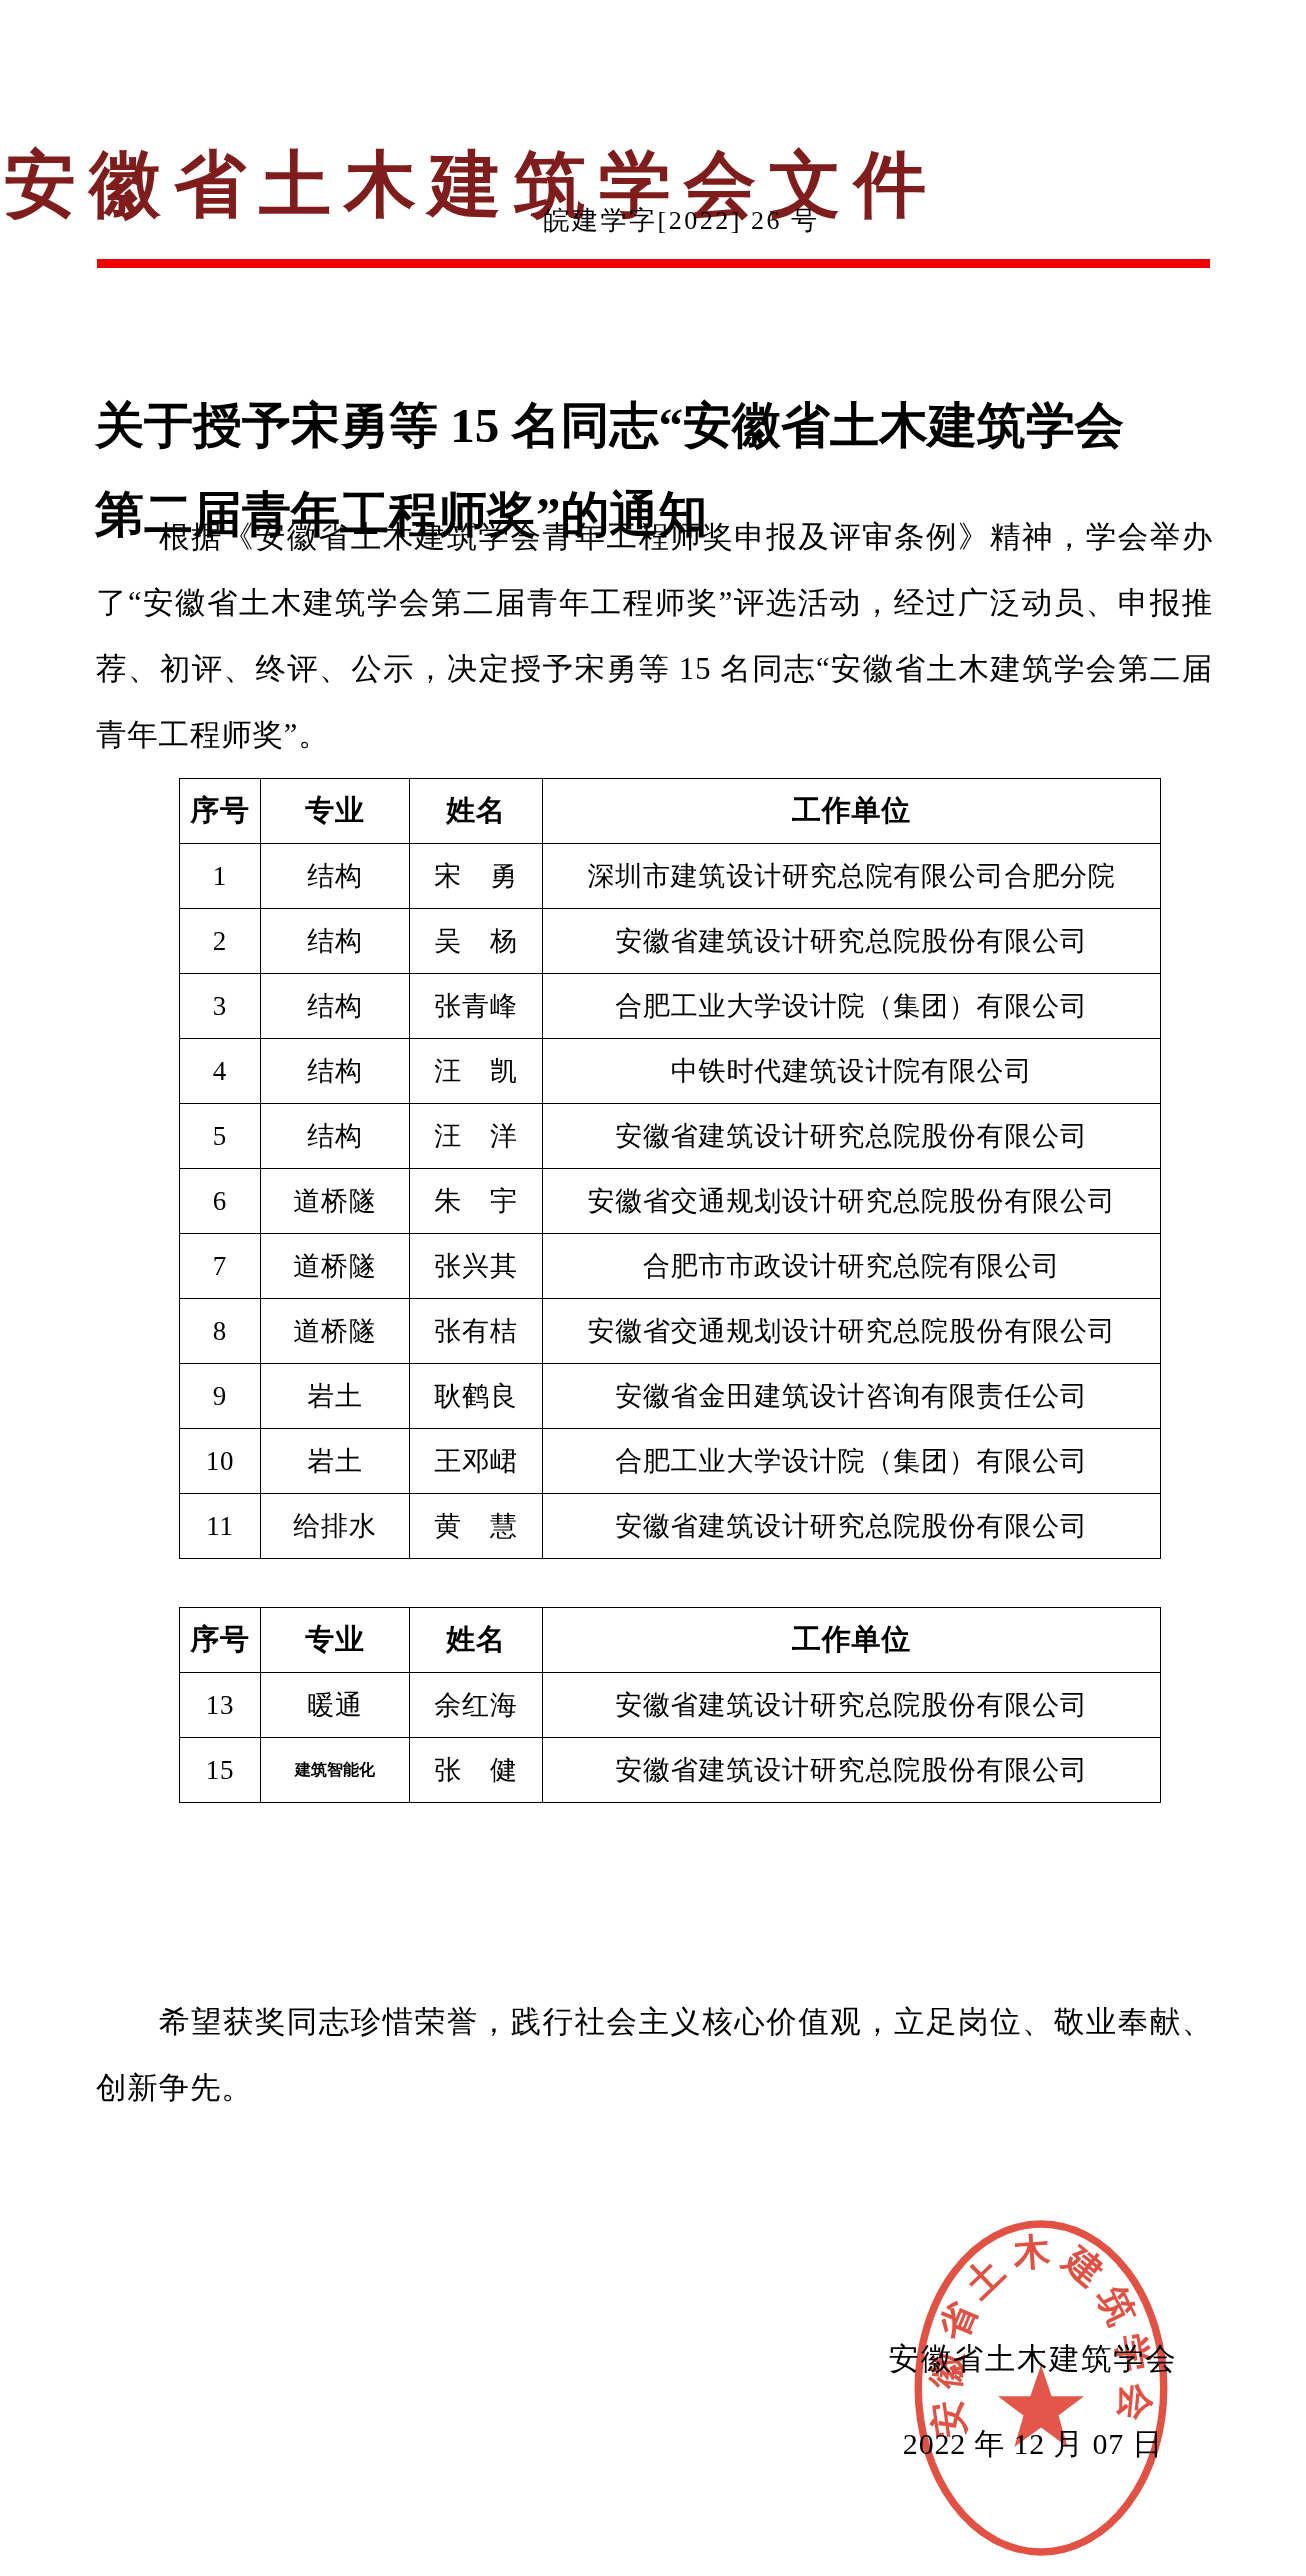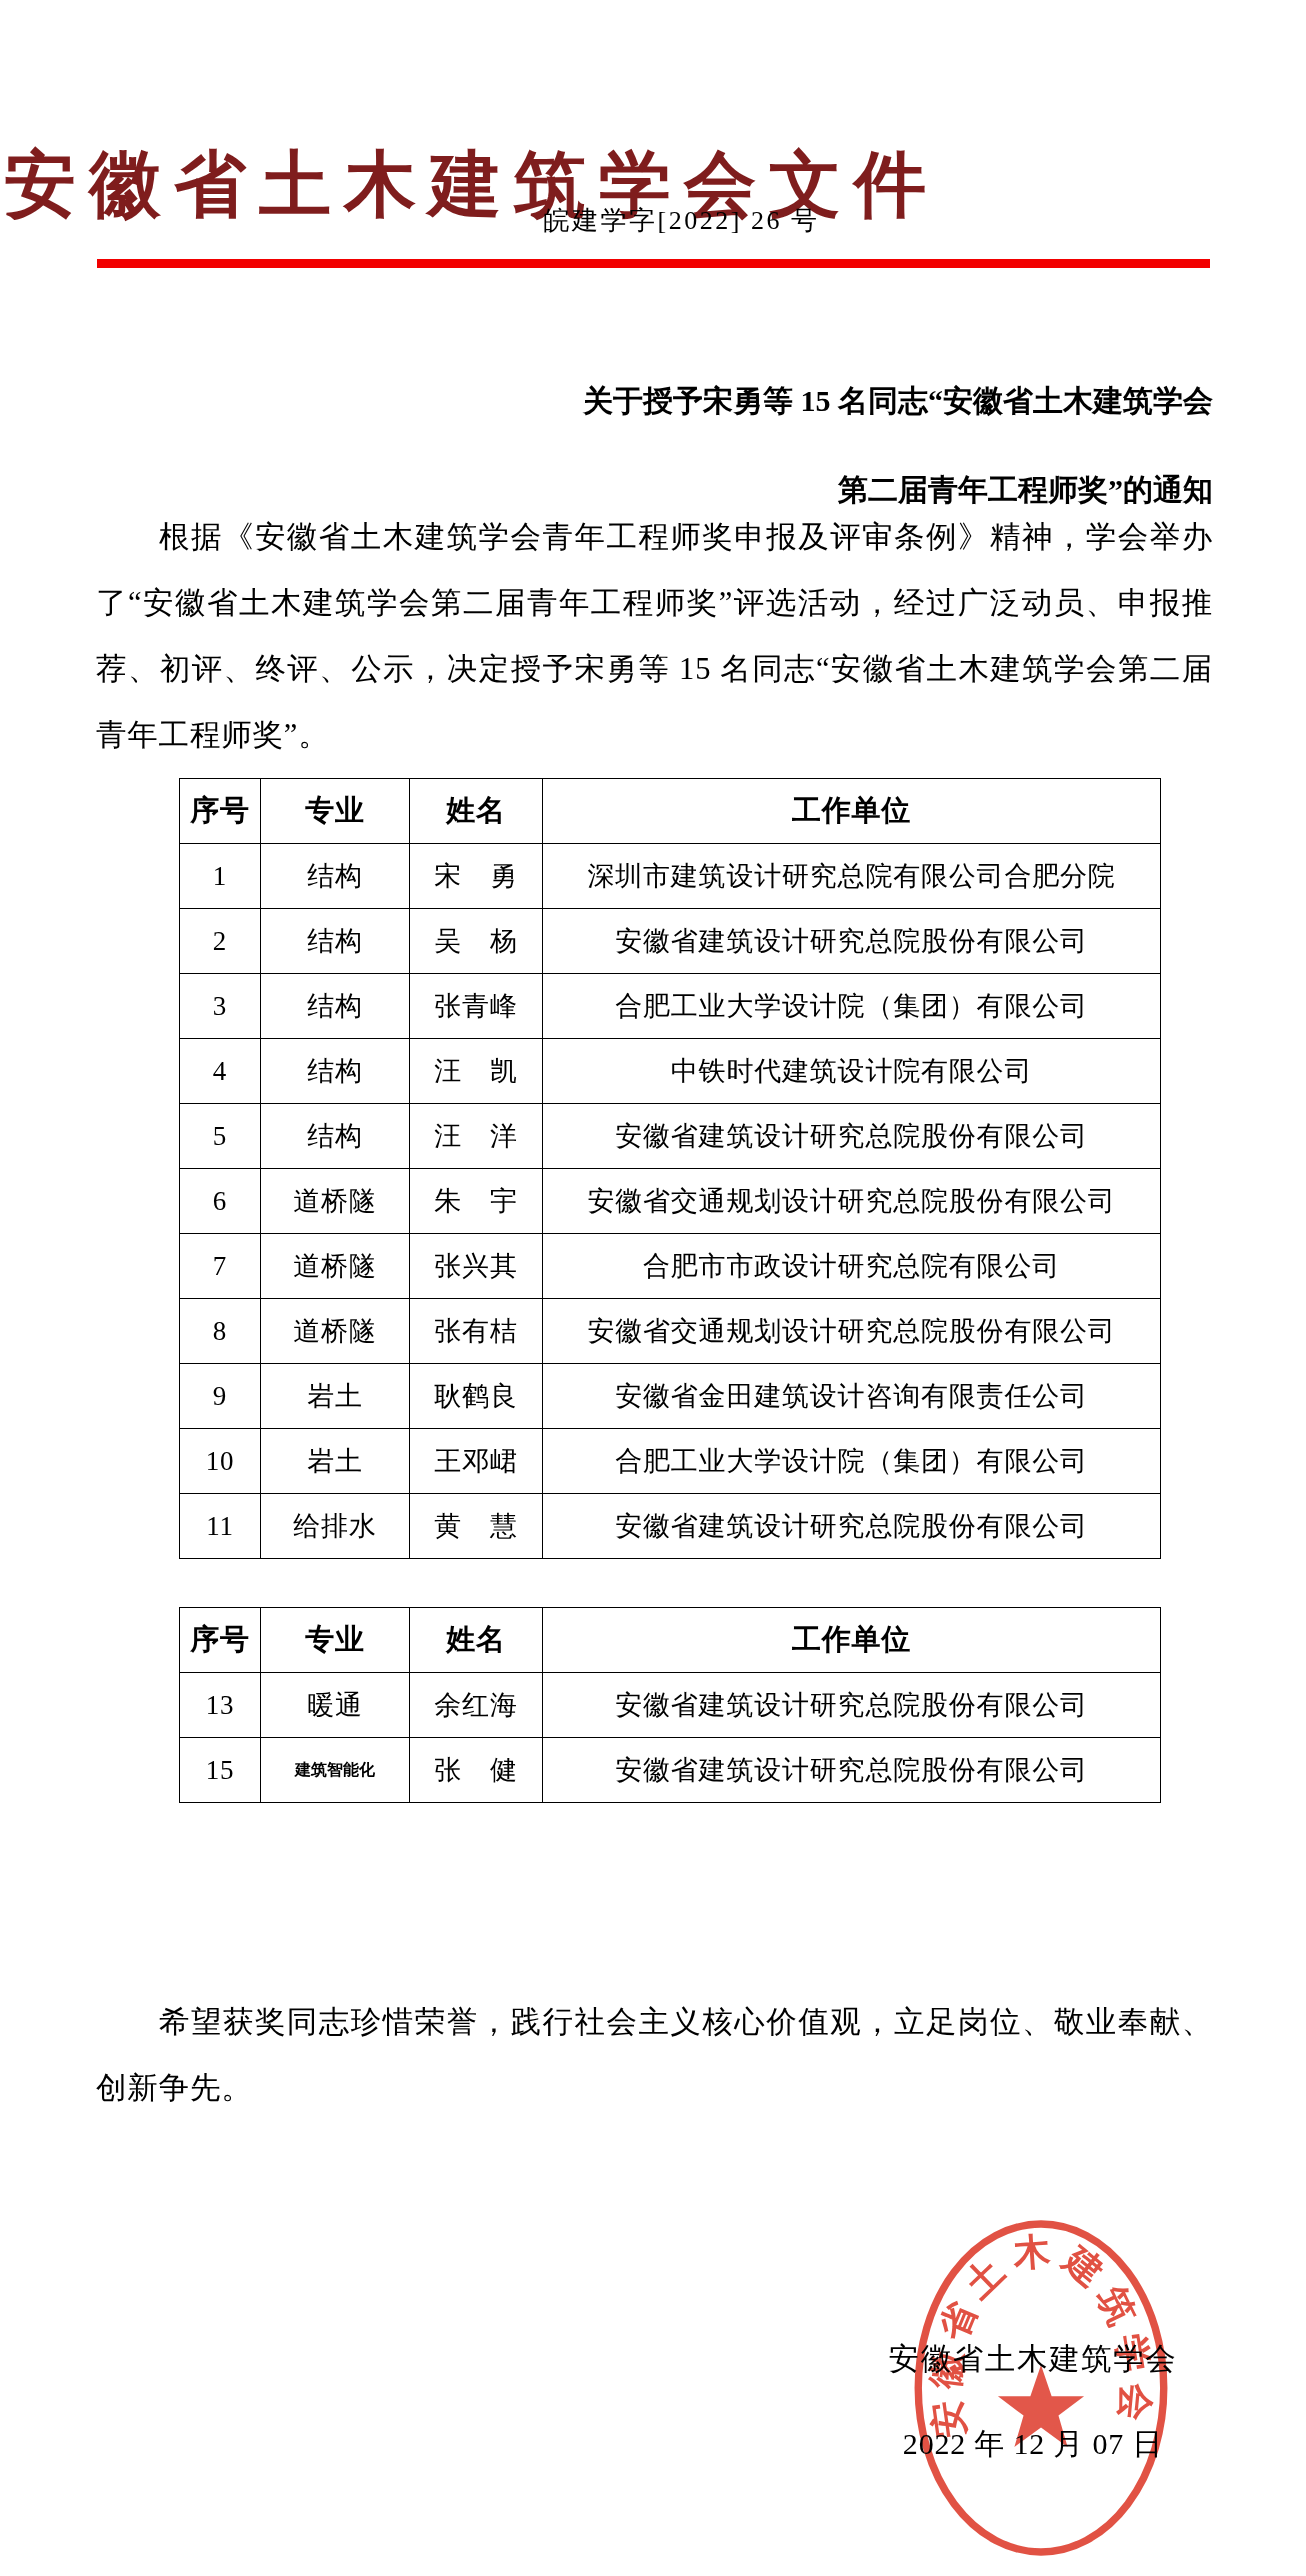--- a/index.html
+++ b/index.html
@@ -21,22 +21,22 @@
     position:absolute;top:203px;left:0;width:100%;
     text-align:center;font-size:26px;letter-spacing:2.5px;padding-left:28px;
   }
   .red-line{
     position:absolute;top:259px;left:97px;width:1113px;height:9px;
     background:#f20000;
   }
 
   
   .notice-title{
-    position:absolute;top:331px;left:95px;width:1118px;
-    text-align:right;font-weight:bold;font-size:30px;line-height:89px;
+    position:absolute;top:340px;left:95px;width:1118px;
+    text-align:left;font-weight:bold;font-size:49px;line-height:89px;
   }
 
   
   .body-par{
     position:absolute;left:96px;width:1117px;
     font-size:30.5px;line-height:66px;text-align:justify;
     text-indent:63px;letter-spacing:0.8px;margin:0;
   }
   #opening-par{top:504px;}
   #closing-par{top:1989px;}

